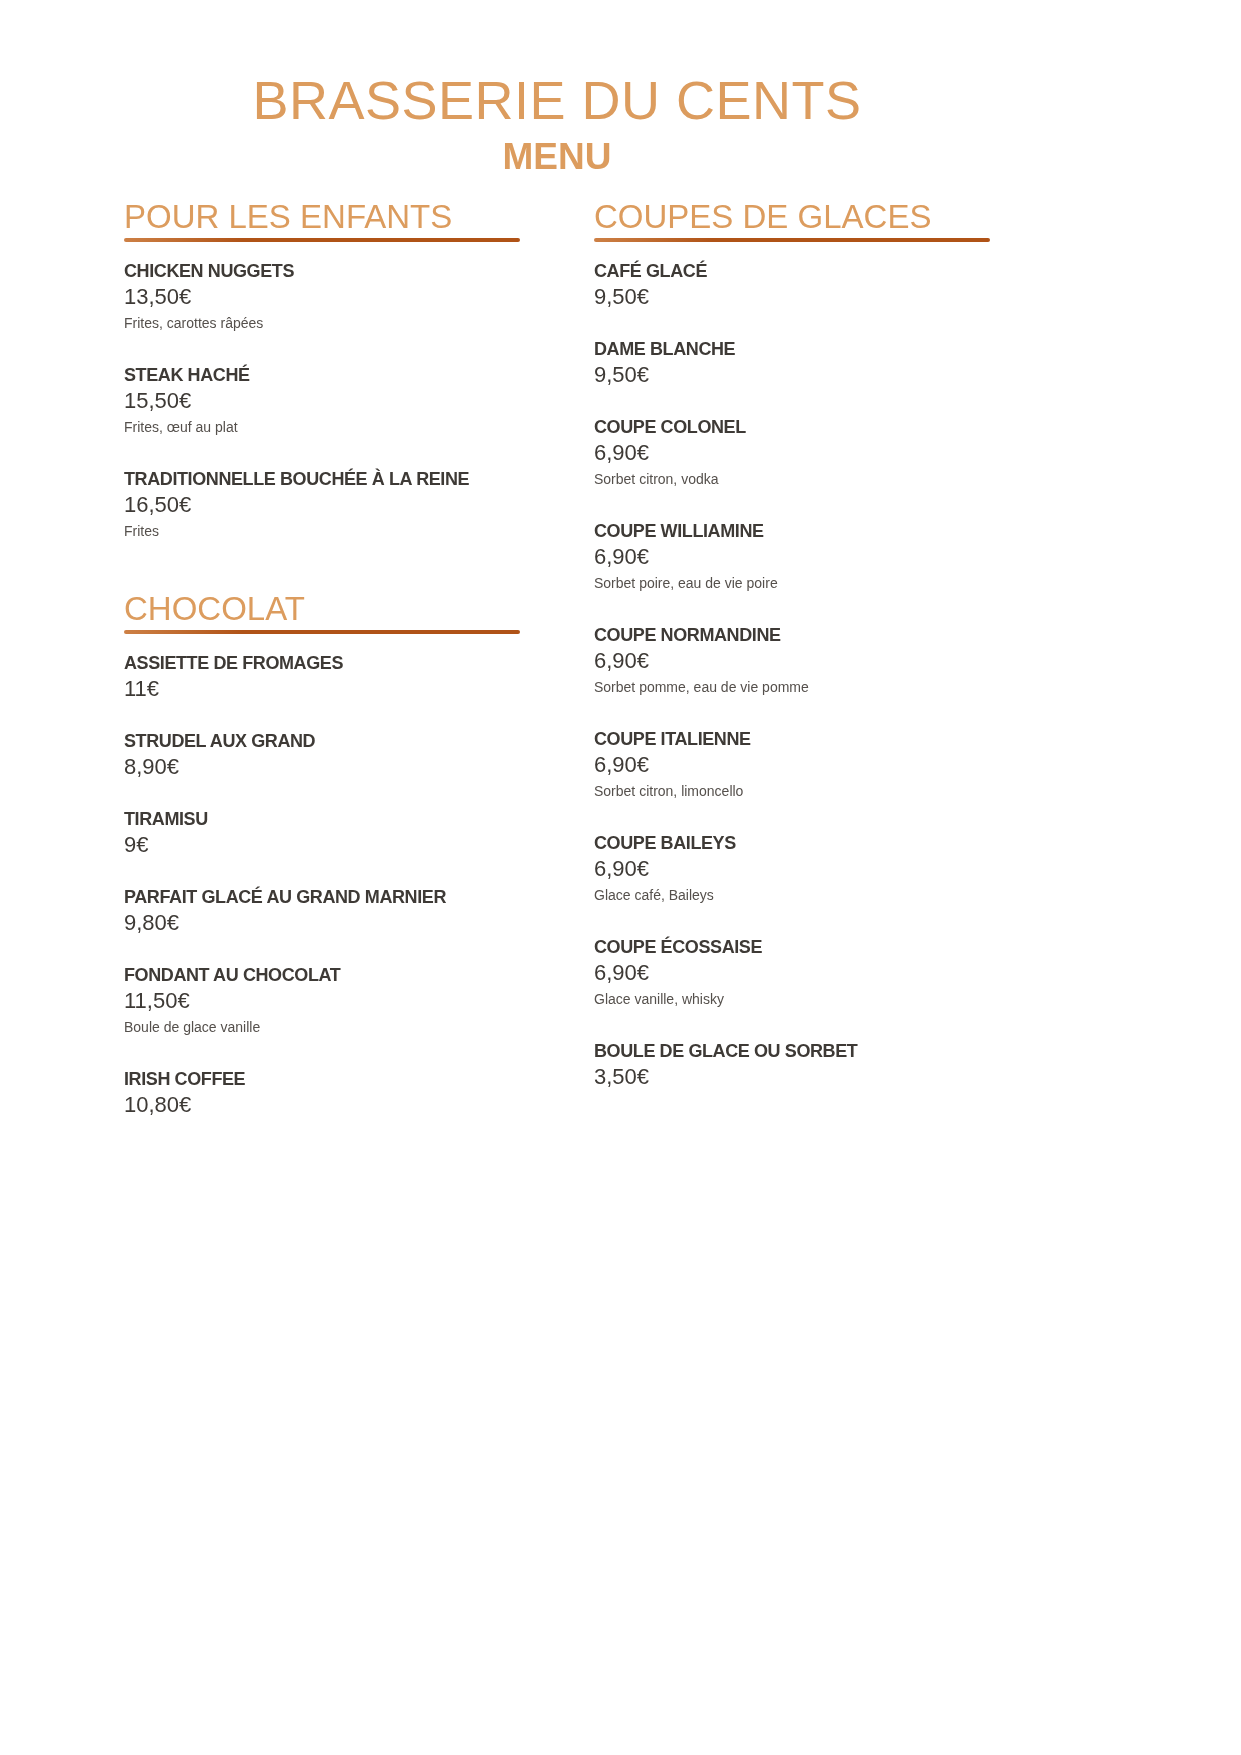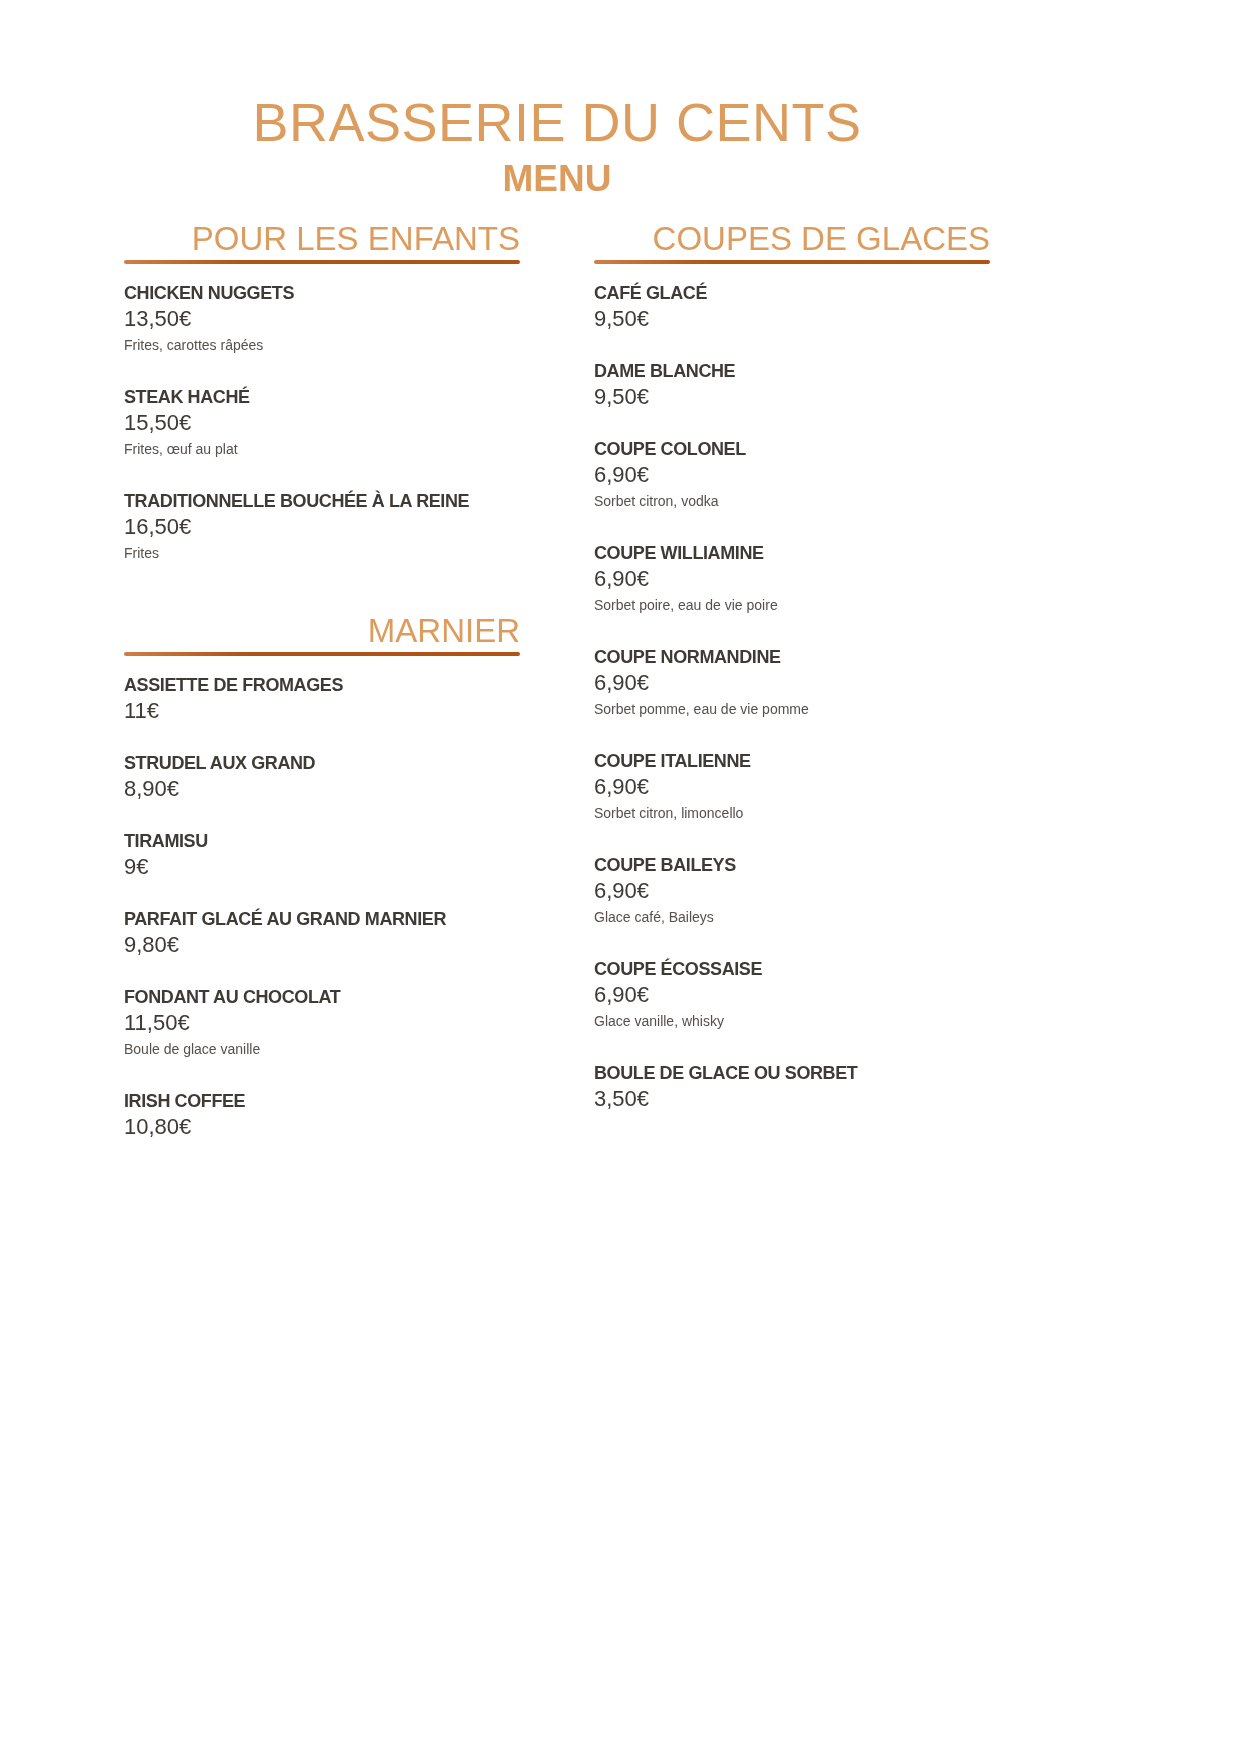--- a/index.html
+++ b/index.html
@@ -5,21 +5,21 @@
   html,body{margin:0;padding:0;background:#ffffff;}
   body{
     width:1241px;height:1755px;
     font-family:"Liberation Sans",sans-serif;
     -webkit-font-smoothing:antialiased;
     color:#3e3a36;
   }
   .page{
     box-sizing:border-box;
     width:1241px;height:1251px;
-    padding:92px 251px 0 124px;
+    padding:70px 251px 0 124px;
     background:#ffffff;
   }
   .page-title{
     margin:0;
     font-size:54px;
     font-weight:400;
     line-height:1.12;
     text-align:center;
     color:var(--accent,#dc9c5e);
     letter-spacing:0.5px;
@@ -37,21 +37,21 @@
     margin-top:20px;
     align-items:flex-start;
   }
   .col{flex:0 0 396px;width:396px;}
   .menu-section + .menu-section{margin-top:46px;}
   .section-title{
     margin:0;
     font-size:33px;
     font-weight:400;
     line-height:38px;
-    text-align:right;
+    text-align:left;
     color:var(--accent,#dc9c5e);
   }
   .section-rule{
     height:4px;
     margin:2px 0 16px 0;
     border-radius:2px;
     background:linear-gradient(90deg,#cd8045 0%,var(--rule,#b05317) 30%,var(--rule,#b05317) 100%);
   }
   .menu-item{margin-bottom:26px;}
   .menu-item.spacer{margin-top:26px;}
@@ -109,21 +109,21 @@
           </div>
           <div class="menu-item">
             <div class="item-row">
               <span class="item-name">TRADITIONNELLE BOUCHÉE À LA REINE</span>
               <span class="item-price">16,50€</span>
             </div>
             <div class="item-desc">Frites</div>
           </div>
         </section>
         <section class="menu-section">
-          <h2 class="section-title">MARNIER</h2>
+          <h2 class="section-title">CHOCOLAT</h2>
           <div class="section-rule"></div>
           <div class="menu-item">
             <div class="item-row">
               <span class="item-name">ASSIETTE DE FROMAGES</span>
               <span class="item-price">11€</span>
             </div>
           </div>
           <div class="menu-item">
             <div class="item-row">
               <span class="item-name">STRUDEL AUX GRAND</span>

